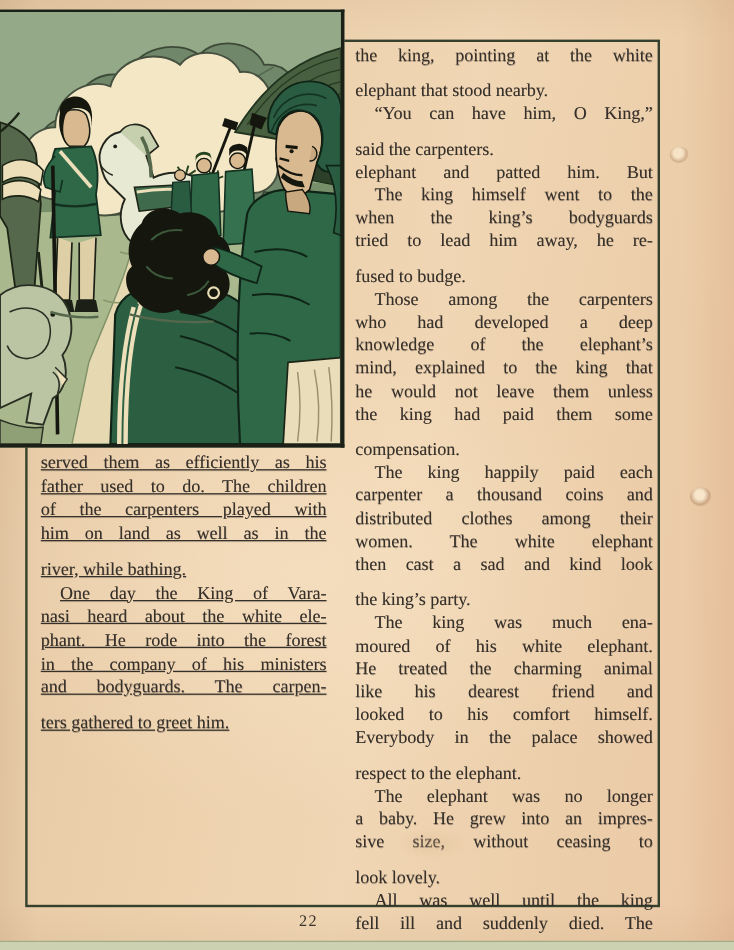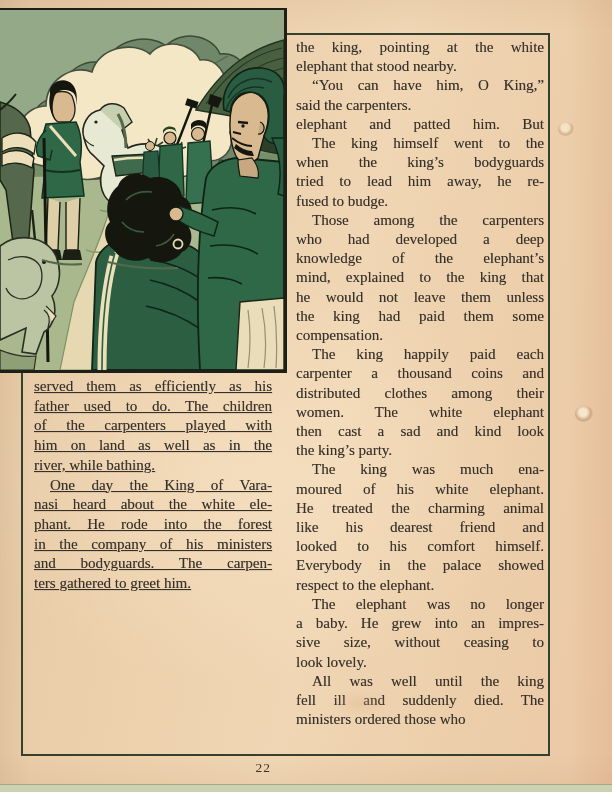--- a/index.html
+++ b/index.html
@@ -19,23 +19,23 @@
   .frame{position:absolute;left:21px;top:33px;width:529px;height:723px;border:2px solid #35412c;box-sizing:border-box;}
   .illus{position:absolute;left:0;top:8px;width:284px;height:360px;background:#94a987;
     border-top:2px solid #1d2017;border-right:3px solid #1d2017;border-bottom:3px solid #1d2017;box-sizing:content-box;}
   .illus svg{display:block;width:284px;height:360px;}
   .col{position:absolute;color:#36302a;font-size:15px;
     text-shadow:.3px .3px 0 rgba(54,48,42,.4);}
   .col-left{left:34px;top:377px;width:238px;line-height:19.7px;text-decoration:underline;}
   .col-right{left:296px;top:38px;width:248px;line-height:19.2px;}
   .para{margin:0;}
   .line{text-align:justify;text-align-last:justify;}
-  .line.fin{text-align-last:left;}
+  .line.fin{text-align-last:left;margin-top:10px;}
   .line.ind{text-indent:16px;}
-  .pageno{position:absolute;left:243px;top:760px;width:28px;text-align:right;
+  .pageno{position:absolute;left:243px;top:760px;width:28px;text-align:center;
     font-size:13.5px;color:#3a332b;letter-spacing:1px;}
   .dimple{position:absolute;border-radius:50%;pointer-events:none;}
   .dimple.a{left:558px;top:122px;width:16px;height:14px;
     background:radial-gradient(circle at 45% 40%, #f6e3c6 0 30%, rgba(190,150,115,.55) 60%, rgba(0,0,0,0) 75%);}
   .dimple.b{left:575px;top:406px;width:18px;height:16px;
     background:radial-gradient(circle at 45% 40%, #f8e6ca 0 28%, rgba(185,145,110,.6) 58%, rgba(0,0,0,0) 75%);}
   .stain{position:absolute;left:330px;top:690px;width:60px;height:26px;border-radius:50%;
     background:radial-gradient(ellipse, rgba(214,180,140,.35), rgba(0,0,0,0) 70%);pointer-events:none;}
 </style>
 </head>

